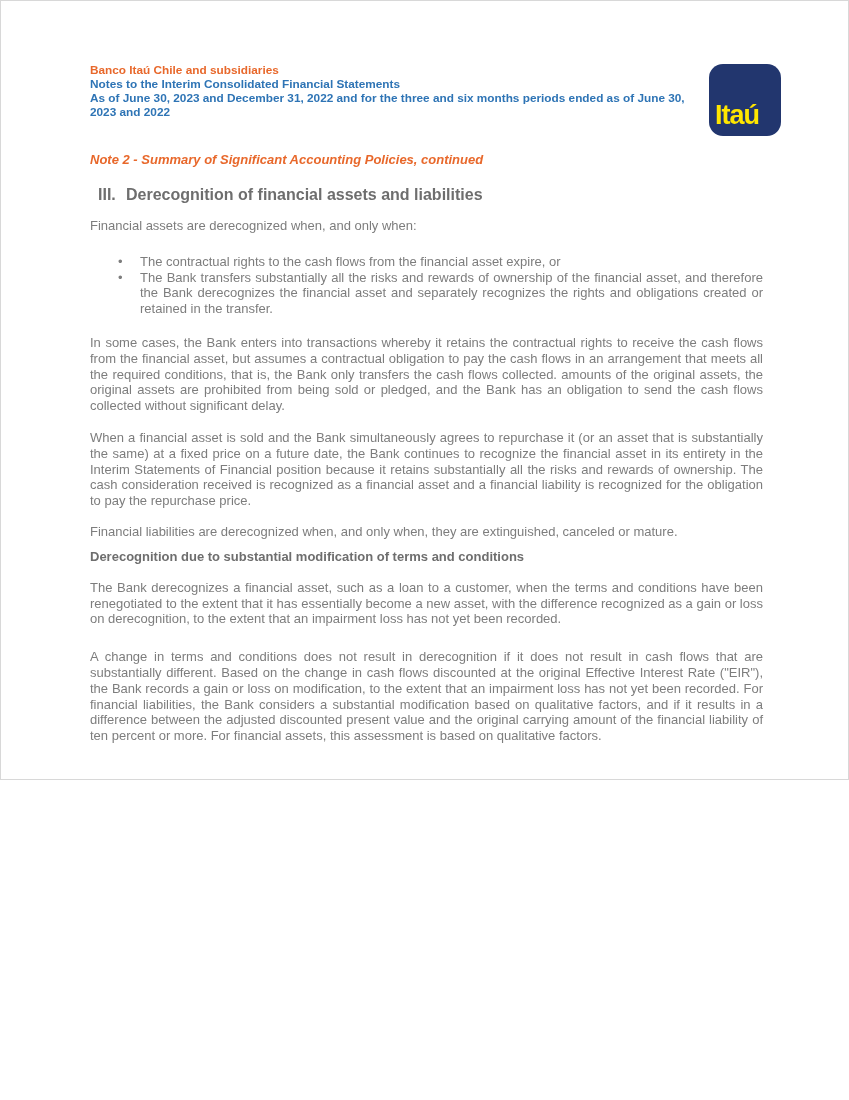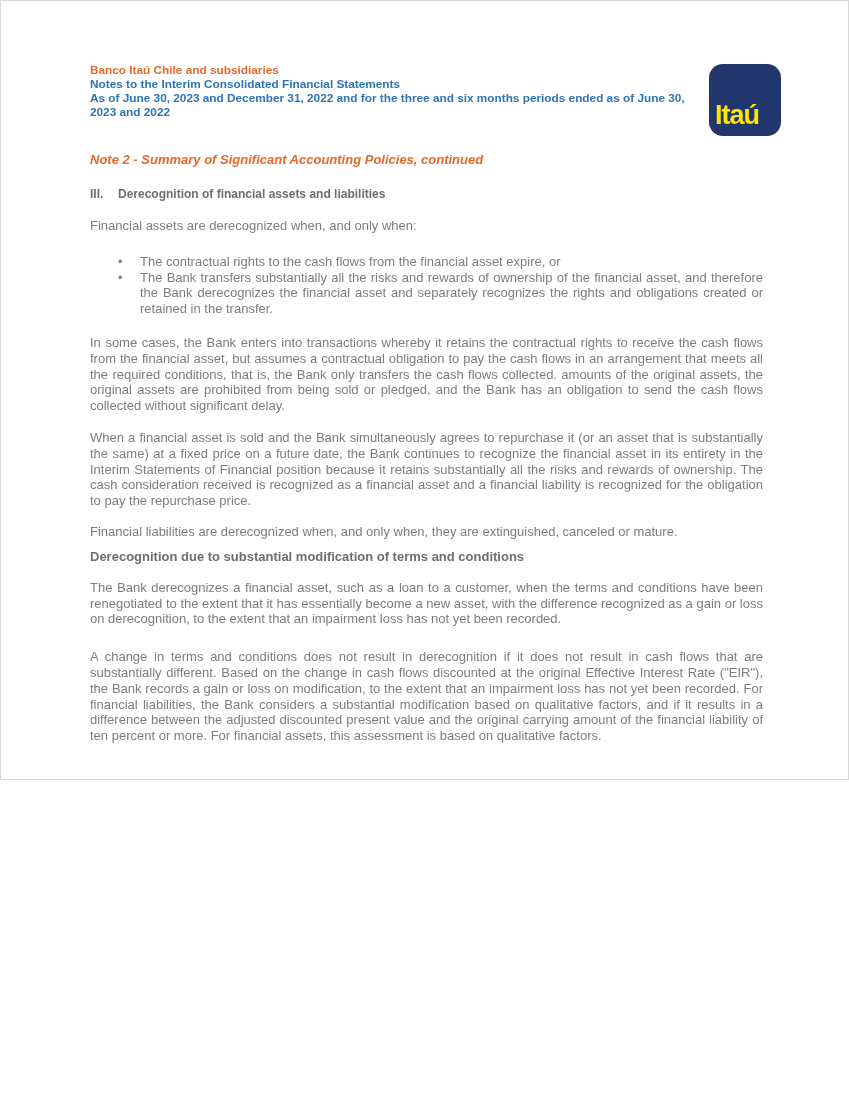--- a/index.html
+++ b/index.html
@@ -59,23 +59,24 @@
     color: #E8682B;
     font-size: 13px;
     font-weight: bold;
     line-height: 15px;
     font-style: italic;
   }
 
   .section-heading {
     margin-top: 20px;
     color: #6e6e6e;
-    font-size: 12px;
-    font-weight: bold;
-    line-height: 15px;
+    font-size: 16px;
+    font-weight: bold;
+    line-height: 15px;
+    margin-left: 8px;
   }
   .section-heading .sec-num {
     display: inline-block;
     width: 28px;
   }
 
   .para {
     margin-top: 16px;
     color: #7d7d7d;
     font-size: 13px;

